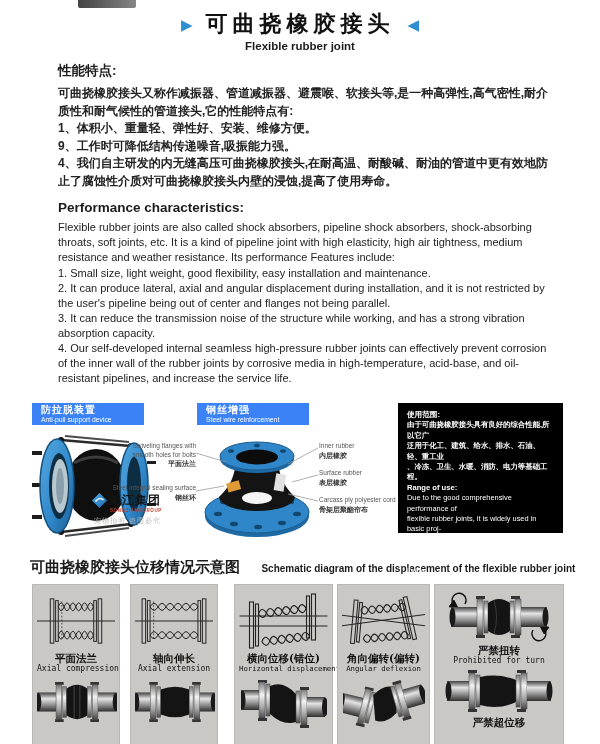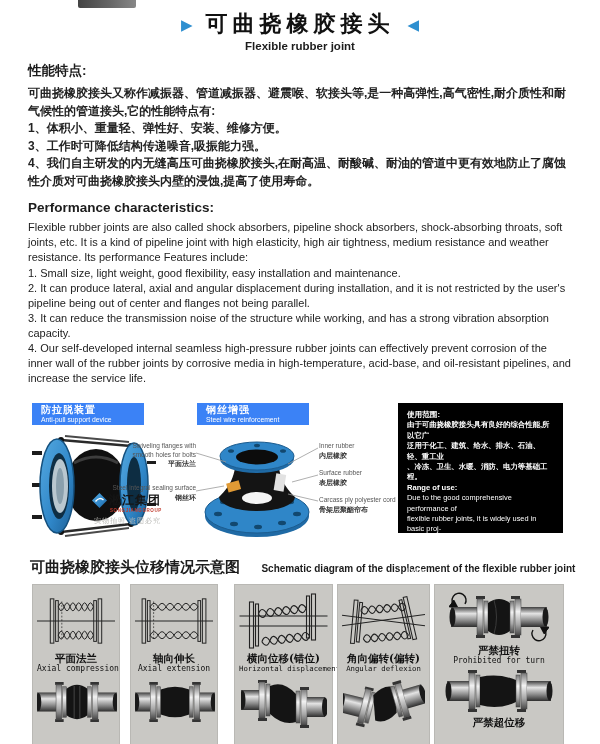--- a/index.html
+++ b/index.html
@@ -10,21 +10,21 @@
     background:linear-gradient(90deg,#2e2e2e,#555 55%,#7a7a7a); border-radius:0 0 2px 2px; opacity:.9; }
 
   
   .header { padding-top:9px; text-align:center; }
   .title-row { display:flex; align-items:center; justify-content:center; gap:13px; }
   .tri { color:#2e8fd0; font-size:15px; line-height:1; }
   .page-title { font-size:22px; font-weight:bold; letter-spacing:5px; color:#111; }
   .page-subtitle { font-size:11.5px; font-weight:bold; margin-top:1px; }
 
   
-  .content { padding:0 28px; }
+  .content { padding:0 46px;margin-left:12px; }
   .h-sec { font-size:13.5px; font-weight:bold; margin-top:10px; margin-bottom:5px; }
   .p-cn { font-size:12px; line-height:17.5px; font-weight:bold; color:#222; }
   .p-en { font-size:11px; line-height:15px; color:#222; }
   .en-intro { margin-bottom:1px; }
 
   
   .figures { position:relative; height:150px; margin-top:12px; }
   .ribbon { position:absolute; width:112px; height:22px; background:#3b82f6; color:#fff; padding:2px 0 0 9px; }
   .ribbon-cn { font-size:10px; font-weight:bold; line-height:10px; letter-spacing:1px; }
   .ribbon-en { font-size:6.8px; line-height:9px; }
@@ -111,21 +111,21 @@
     <span class="page-title">可曲挠橡胶接头</span>
     <span class="tri">◀</span>
   </div>
   <div class="page-subtitle">Flexible rubber joint</div>
 </div>
 
 <div class="content">
   <div class="h-sec">性能特点:</div>
   <p class="p-cn">可曲挠橡胶接头又称作减振器、管道减振器、避震喉、软接头等,是一种高弹性,高气密性,耐介质性和耐气候性的管道接头,它的性能特点有:</p>
   <p class="p-cn">1、体积小、重量轻、弹性好、安装、维修方便。</p>
-  <p class="p-cn">3、工作时可降低结构传递噪音,吸振能力强。</p>
+  <p class="p-cn">9、工作时可降低结构传递噪音,吸振能力强。</p>
   <p class="p-cn">4、我们自主研发的内无缝高压可曲挠橡胶接头,在耐高温、耐酸碱、耐油的管道中更有效地防止了腐蚀性介质对可曲挠橡胶接头内壁的浸蚀,提高了使用寿命。</p>
 </div>
 
 <div class="content">
   <div class="h-sec">Performance characteristics:</div>
   <p class="p-en en-intro">Flexible rubber joints are also called shock absorbers, pipeline shock absorbers, shock-absorbing throats, soft joints, etc. It is a kind of pipeline joint with high elasticity, high air tightness, medium resistance and weather resistance. Its performance Features include:</p>
   <p class="p-en">1. Small size, light weight, good flexibility, easy installation and maintenance.</p>
   <p class="p-en">2. It can produce lateral, axial and angular displacement during installation, and it is not restricted by the user's pipeline being out of center and flanges not being parallel.</p>
   <p class="p-en">3. It can reduce the transmission noise of the structure while working, and has a strong vibration absorption capacity.</p>
   <p class="p-en">4. Our self-developed internal seamless high-pressure rubber joints can effectively prevent corrosion of the inner wall of the rubber joints by corrosive media in high-temperature, acid-base, and oil-resistant pipelines, and increase the service life.</p>

